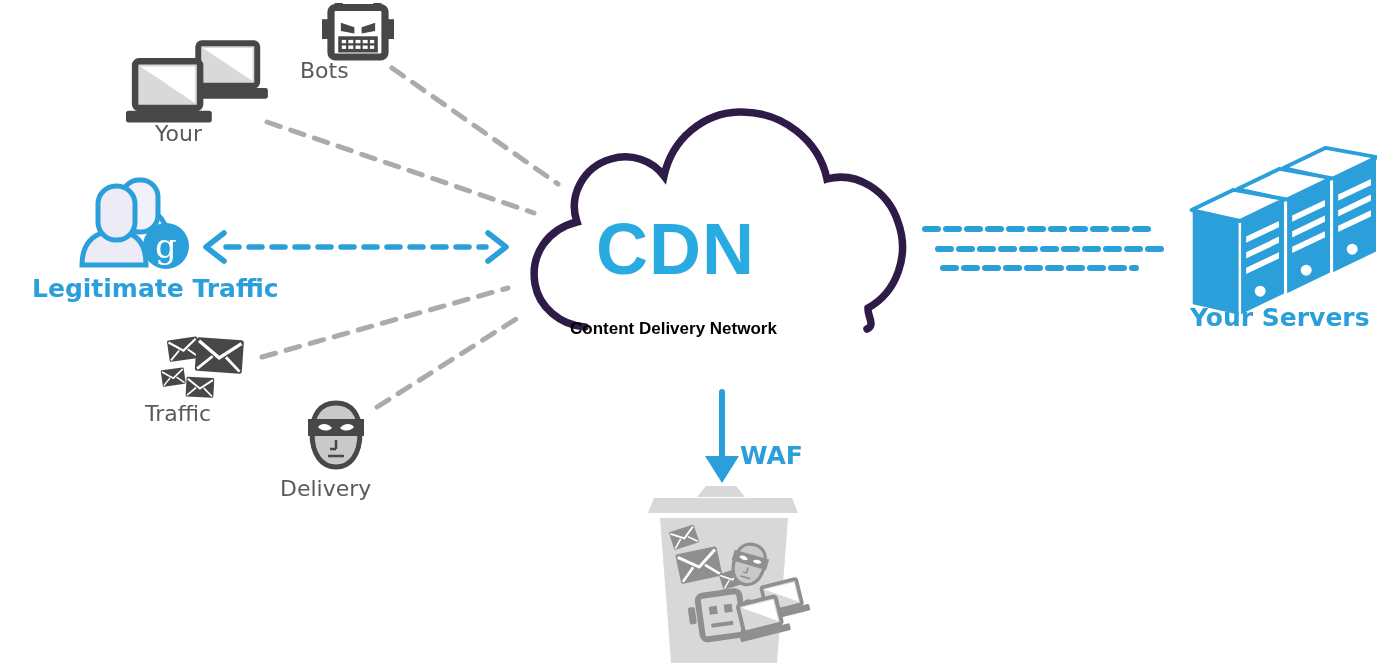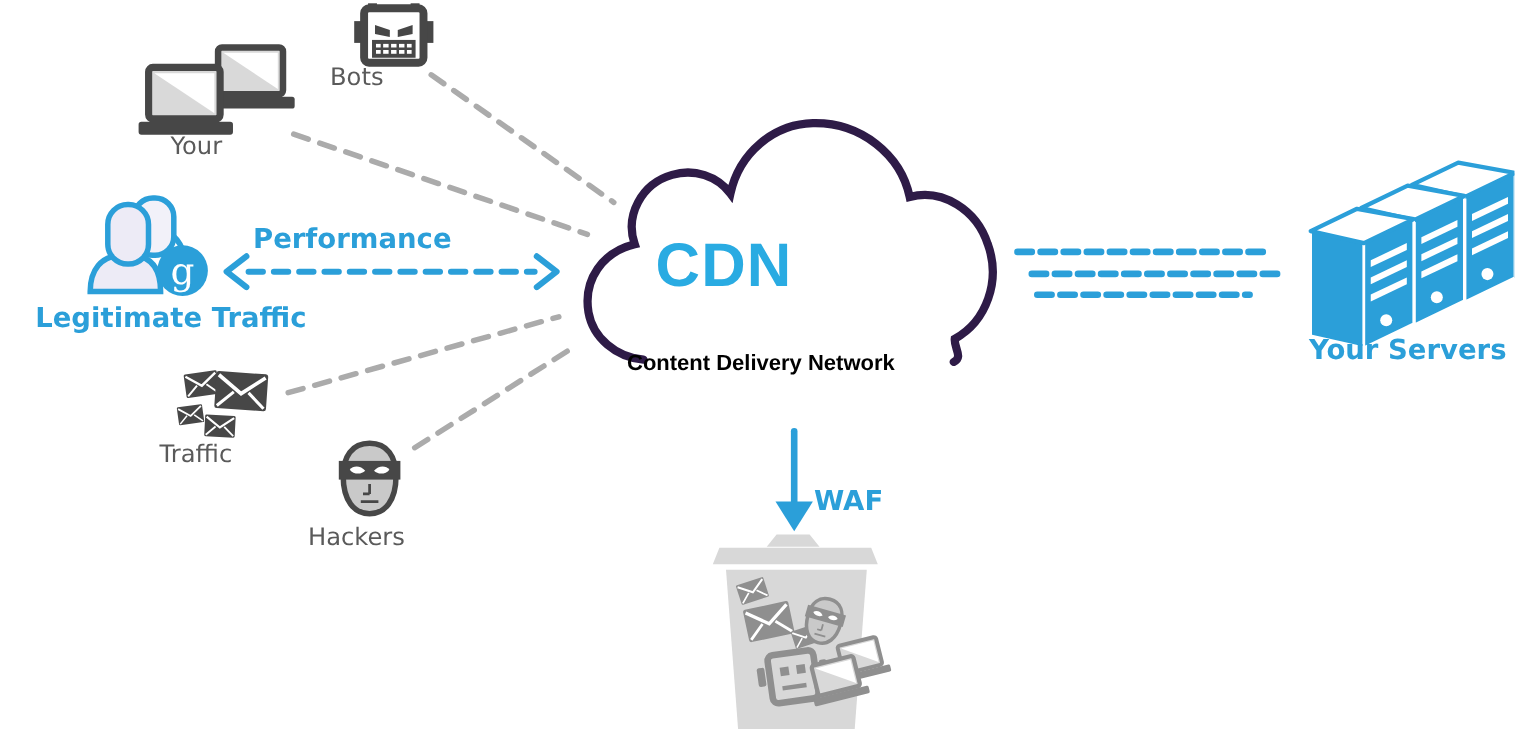--- a/index.html
+++ b/index.html
@@ -7,23 +7,23 @@
     --dark-icon:#474747; --label-gray:#5A5A5A; --dashed-gray:#ABABAB;
     --trash-gray:#D8D8D8; --trash-icon:#8F8F8F; --subtitle-black:#000000;
   }
   html,body{margin:0;padding:0;background:#fff;}
   #canvas{position:relative;width:1377px;height:663px;background:#fff;overflow:hidden;
           font-family:"DejaVu Sans","Liberation Sans",sans-serif;}
   #scene{position:absolute;left:0;top:0;}
   .lbl{position:absolute;text-align:left;white-space:nowrap;}
   .lbl-gray{font-size:22px;color:var(--label-gray);}
   .lbl-blue{font-size:25px;font-weight:bold;color:var(--accent);}
-  .cdn-title{font-size:56px;font-weight:bold;color:var(--cdn-blue);
+  .cdn-title{font-size:72px;font-weight:bold;color:var(--cdn-blue);
              font-family:"Liberation Sans",sans-serif;letter-spacing:1px;}
-  .cdn-sub{font-size:20px;font-weight:bold;color:var(--subtitle-black);
+  .cdn-sub{font-size:17px;font-weight:bold;color:var(--subtitle-black);
            font-family:"Liberation Sans",sans-serif;}
   
   .gdash{stroke:var(--dashed-gray);stroke-width:5;stroke-dasharray:14 11;stroke-linecap:round;fill:none;}
   .bdash{stroke:var(--accent);stroke-width:5.5;stroke-dasharray:13 10;stroke-linecap:round;fill:none;}
   .lbdash{stroke:var(--accent);stroke-width:6;stroke-dasharray:13 8;stroke-linecap:round;fill:none;}
   .bsolid{stroke:var(--accent);stroke-width:6;fill:none;stroke-linecap:round;}
   .bhead{fill:var(--accent);}
   .chev{stroke:var(--accent);stroke-width:5.5;fill:none;stroke-linecap:round;stroke-linejoin:round;}
   .cloud{stroke:var(--cloud-outline);stroke-width:7.5;fill:none;stroke-linecap:round;}
   .ic-dark{color:var(--dark-icon);}
@@ -170,21 +170,20 @@
         <use href="#sym-robot-simple" transform="translate(38,110) rotate(-8)"></use>
         <use href="#sym-laptop" transform="translate(108,102) rotate(-14) scale(0.72)"></use>
         <use href="#sym-laptop" transform="translate(84,120) rotate(-14) scale(0.78)"></use>
       </g>
     </g>
   </svg>
 
   <div class="lbl lbl-gray" style="left:300px;top:58px;width:110px;">Bots</div>
   <div class="lbl lbl-gray" style="left:155px;top:121px;width:105px;">Your</div>
   <div class="lbl lbl-blue" style="left:0px;top:274px;width:252px;padding-left:32px;">Legitimate Traffic</div>
-  <div class="lbl lbl-blue" style="left:230px;top:202px;width:245px;">Performance</div>
   <div class="lbl cdn-title" style="left:596px;top:208px;width:250px;">CDN</div>
   <div class="lbl cdn-sub" style="left:570px;top:319px;width:300px;">Content Delivery Network</div>
   <div class="lbl lbl-blue" style="left:1190px;top:303px;width:187px;">Your Servers</div>
   <div class="lbl lbl-gray" style="left:145px;top:401px;width:125px;">Traffic</div>
-  <div class="lbl lbl-gray" style="left:280px;top:476px;width:115px;">Hackers</div>
+  <div class="lbl lbl-gray" style="left:280px;top:476px;width:115px;">Delivery</div>
   <div class="lbl lbl-blue" style="left:740px;top:413px;width:90px;text-align:left;margin-top:28px;">WAF</div>
 
 </div>
 
 </body></html>

